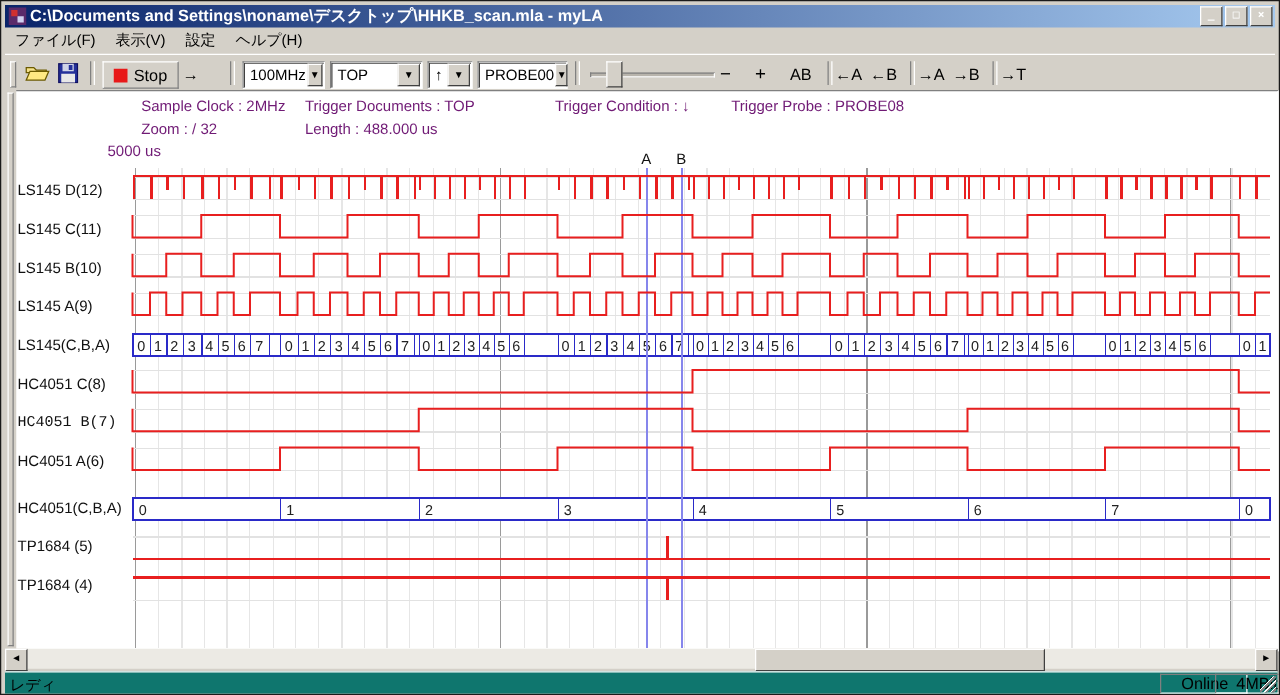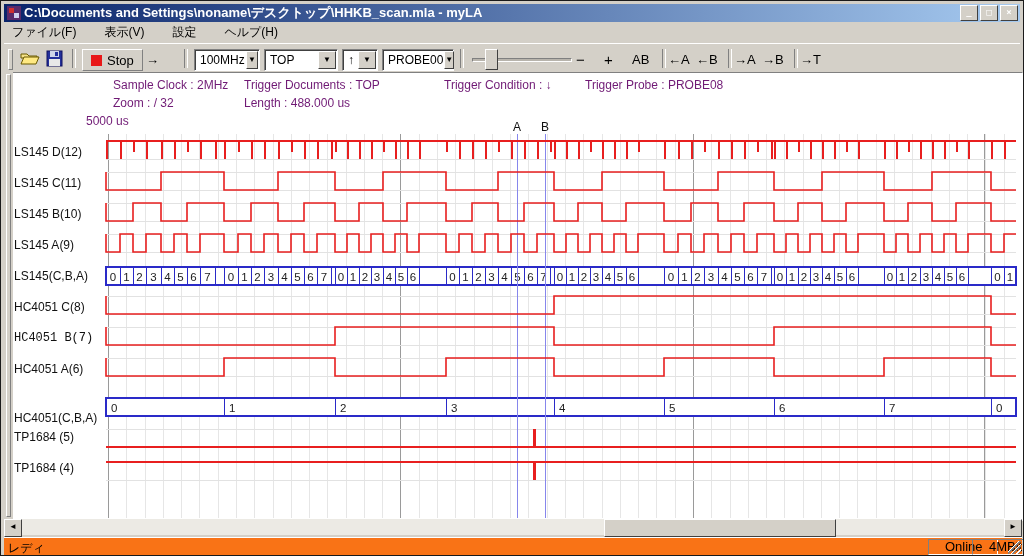--- a/index.html
+++ b/index.html
@@ -12,21 +12,21 @@
     background:linear-gradient(to right,#0a246a,#a6caf0);
     display:flex;align-items:center;color:#fff;}
   #title-icon{width:14px;height:14px;margin:0 3px;background:#5a2a6a;position:relative;flex:0 0 auto;}
   #title-icon:before{content:"";position:absolute;left:2px;top:2px;width:5px;height:5px;background:#d03030;}
   #title-icon:after{content:"";position:absolute;right:2px;bottom:2px;width:5px;height:5px;background:#d0d0f0;}
   #title-text{white-space:nowrap;overflow:hidden;font-weight:bold;font-size:13px;}
   #title-buttons{margin-left:auto;display:flex;gap:2px;padding-right:2px;}
   .tbtn{width:16px;height:14px;background:#d4d0c8;border:1px solid;border-color:#fff #404040 #404040 #fff;
     font-size:9px;line-height:12px;text-align:center;font-weight:bold;font-family:"DejaVu Sans Mono",monospace;}
   
-  #menubar{left:3px;top:22px;right:3px;height:19px;display:flex;align-items:center;gap:12px;}
+  #menubar{left:3px;top:22px;right:3px;height:19px;display:flex;align-items:center;gap:0;}
   .menu-item{padding:2px 8px;}
   
   #toolbar{left:3px;top:42px;right:3px;height:29px;border-top:1px solid #fff;}
   .grip{position:absolute;top:5px;width:3px;height:19px;border:1px solid;border-color:#fff #808080 #808080 #fff;}
   .tsep{position:absolute;top:5px;width:2px;height:19px;border-left:1px solid #808080;border-right:1px solid #fff;}
   .ticon{position:absolute;top:6px;width:20px;height:17px;}
   .tb-btn{position:absolute;top:5px;height:20px;display:flex;align-items:center;
     font-size:13px;color:#000;}
   .combo{position:absolute;top:5px;height:20px;background:#fff;border:1px solid;border-color:#808080 #fff #fff #808080;
     box-shadow:inset 1px 1px 0 #404040;display:flex;align-items:center;}
@@ -44,21 +44,21 @@
   .info-text{position:absolute;white-space:nowrap;font-size:12px;color:#701a75;}
   .sig-label{position:absolute;left:13px;white-space:nowrap;font-size:12px;color:#111;}
   .cursor-label{position:absolute;font-size:12px;color:#111;}
   #wavesvg{left:0;top:0;pointer-events:none;}
   
   #hscroll{left:3px;top:518px;width:1018px;height:16px;background:#eceae4;}
   .sbtn{position:absolute;top:0;width:16px;height:16px;background:#d4d0c8;border:1px solid;border-color:#fff #404040 #404040 #fff;
     font-size:8px;text-align:center;line-height:14px;color:#000;}
   #sthumb{position:absolute;top:0;height:16px;background:#d4d0c8;border:1px solid;border-color:#fff #404040 #404040 #fff;}
   
-  #statusbar{left:3px;top:536px;width:1018px;height:17px;border-top:1px solid #fff;background:#f97316;}
+  #statusbar{left:3px;top:536px;width:1018px;height:17px;border-top:1px solid #fff;background:#0f766e;}
   #status-left{position:absolute;left:4px;top:2px;}
   .spanel{position:absolute;top:1px;height:14px;border:1px solid;border-color:#808080 #fff #fff #808080;
     padding:0 16px;font-size:13px;line-height:14px;}
   #resize-grip{position:absolute;right:1px;top:3px;width:13px;height:13px;
     background:linear-gradient(135deg,transparent 40%,#fff 40%,#fff 45%,#808080 45%,#808080 52%,transparent 52%,transparent 60%,#fff 60%,#fff 65%,#808080 65%,#808080 72%,transparent 72%,transparent 80%,#fff 80%,#fff 85%,#808080 85%,#808080 92%,transparent 92%);}
 </style>
 </head>
 <body>
 
 <div id="window">
@@ -164,21 +164,21 @@
 
   <div id="labels-layer">
       <div class="sig-label abs" style="top: 144px;">LS145 D(12)</div>
       <div class="sig-label abs" style="top: 175px;">LS145 C(11)</div>
       <div class="sig-label abs" style="top: 206px;">LS145 B(10)</div>
       <div class="sig-label abs" style="top: 237px;">LS145 A(9)</div>
       <div class="sig-label abs" style="top: 268px;">LS145(C,B,A)</div>
       <div class="sig-label abs" style="top: 299px;">HC4051 C(8)</div>
       <div class="sig-label abs" style="top: 330px; font-family: Liberation Mono, monospace;">HC4051 B(7)</div>
       <div class="sig-label abs" style="top: 361px;">HC4051 A(6)</div>
-      <div class="sig-label abs" style="top: 398px; margin-top: 12px;">HC4051(C,B,A)</div>
+      <div class="sig-label abs" style="top: 398px;">HC4051(C,B,A)</div>
       <div class="sig-label abs" style="top: 429px;">TP1684 (5)</div>
       <div class="sig-label abs" style="top: 460px;">TP1684 (4)</div>
     </div>
   <div id="cursor-labels-layer">
       <div class="cursor-label abs" style="left: 512px; top: 119px;">A</div>
       <div class="cursor-label abs" style="left: 540px; top: 119px;">B</div>
     </div>
 
   <svg id="wavesvg" class="abs" width="1024" height="556">
       <line x1="107.5" y1="133" x2="107.5" y2="517" stroke="#e6e6e6" stroke-width="1" shape-rendering="crispEdges"></line>

